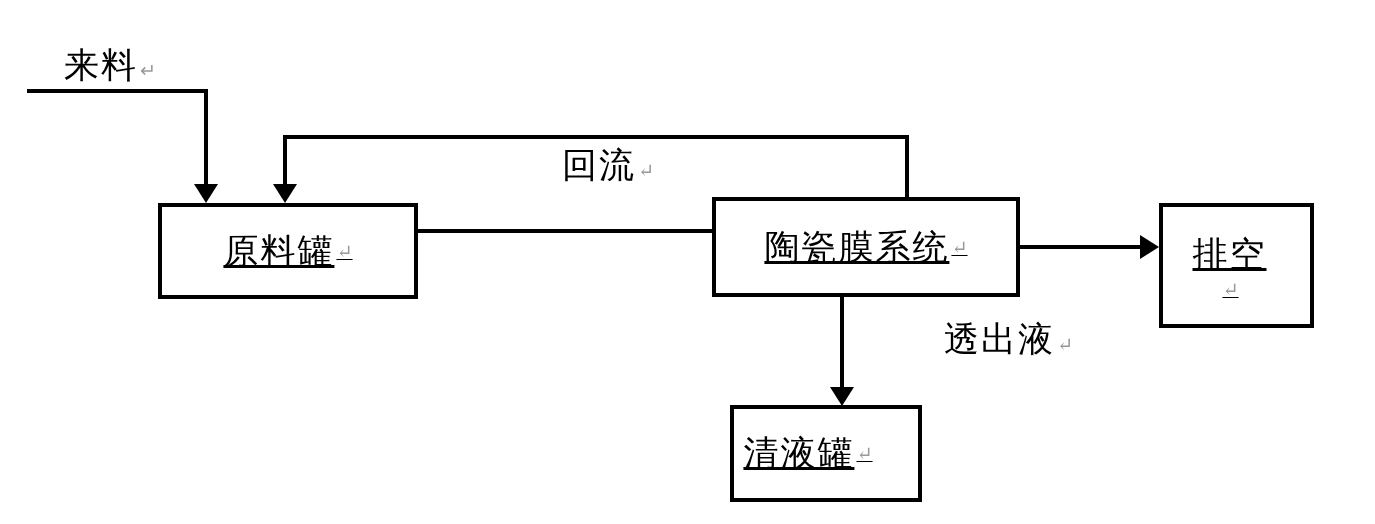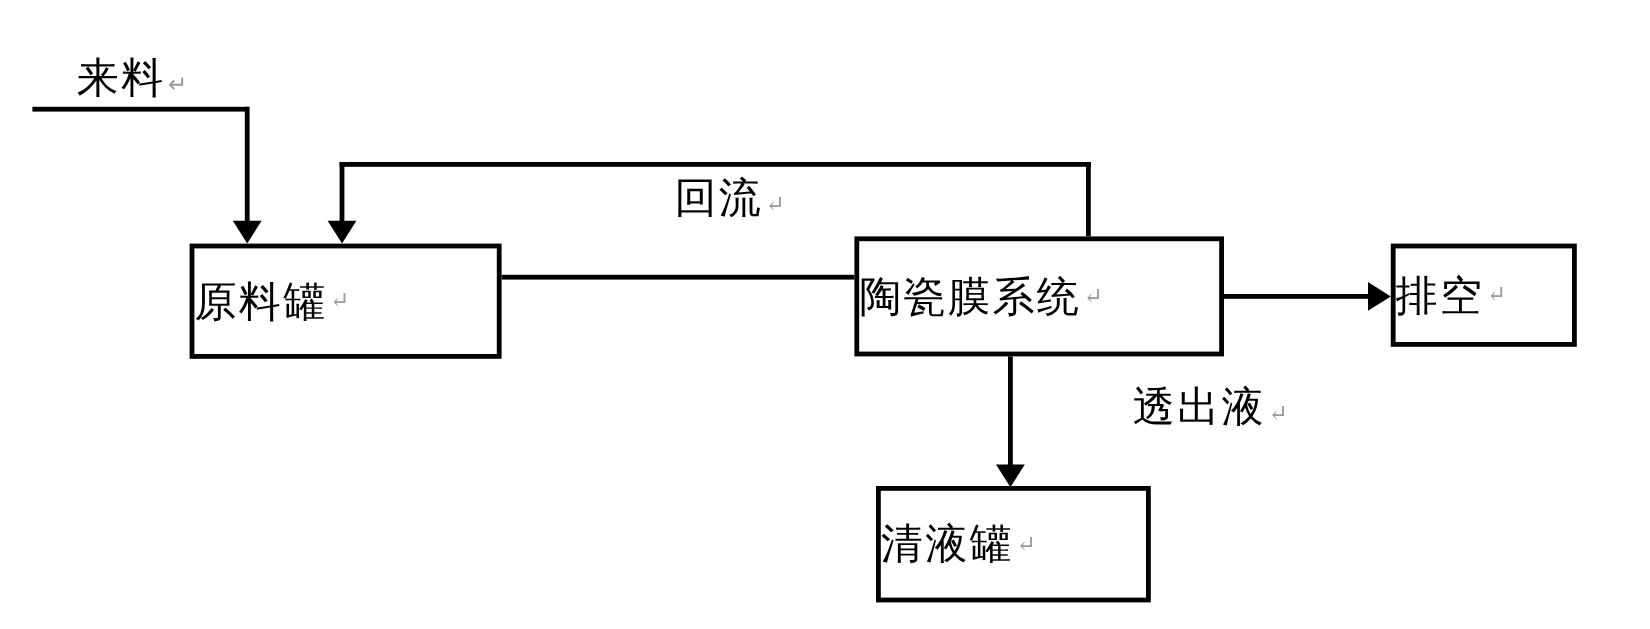--- a/index.html
+++ b/index.html
@@ -2,22 +2,22 @@
 <html><head>
 <meta charset="utf-8">
 <style>
   html,body{margin:0;padding:0;background:#ffffff;}
   .canvas{
     position:relative;width:1375px;height:524px;background:#ffffff;
     font-family:"Liberation Serif","DejaVu Serif",serif;color:#000;overflow:hidden;
   }
   .node{
     position:absolute;border:4px solid #000;box-sizing:border-box;background:#fff;
-    display:flex;align-items:center;
-    font-size:35px;letter-spacing:2px;white-space:nowrap;
+    display:flex;align-items:center;justify-content:center;
+    font-size:35px;letter-spacing:2px;white-space:nowrap;text-decoration:underline;
   }
   .node.shift-left{padding-right:36px;}
   .line{position:absolute;background:#000;}
   .flabel{position:absolute;font-size:35px;letter-spacing:2px;white-space:nowrap;}
   .pmark{color:#9a9a9a;font-size:0.55em;letter-spacing:0;margin-left:2px;}
   .arr{position:absolute;width:0;height:0;}
   .arr.down{border-left:12px solid transparent;border-right:12px solid transparent;border-top:19px solid #000;}
   .arr.right{border-top:12px solid transparent;border-bottom:12px solid transparent;border-left:19px solid #000;}
 </style>
 </head>
@@ -46,26 +46,26 @@
   <div class="node" style="left:158px;top:203px;width:260px;height:96px;">
     <span>原料罐</span>
       <span class="pmark">↵</span>
   </div>
 
   <div class="node" style="left:712px;top:197px;width:308px;height:100px;">
     <span>陶瓷膜系统</span>
       <span class="pmark">↵</span>
   </div>
 
-  <div class="node" style="left:1159px;top:203px;width:155px;height:86px;padding-right:14px;">
+  <div class="node" style="left:1159px;top:203px;width:155px;height:125px;padding-right:14px;flex-direction:column;">
     <span>排空</span>
       <span class="pmark">↵</span>
   </div>
 
-  <div class="node shift-left" style="left:730px;top:405px;width:229px;height:97px;">
+  <div class="node shift-left" style="left:730px;top:405px;width:192px;height:97px;">
     <span>清液罐</span>
       <span class="pmark">↵</span>
   </div>
 
   <div class="flabel" style="left:64px;top:42px;font-family:Liberation Serif, serif;">
     <span>来料</span><span class="pmark">↵</span>
   </div>
 
   <div class="flabel" style="left:562px;top:142px;">
     <span>回流</span><span class="pmark">↵</span>

